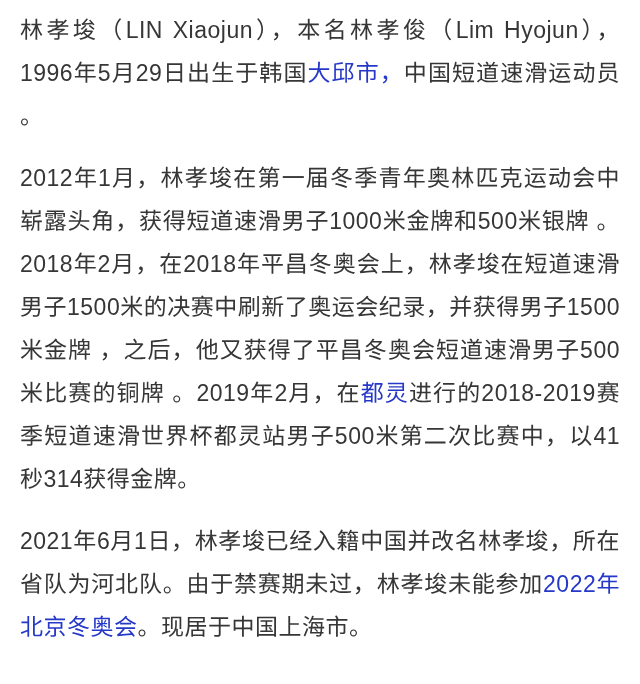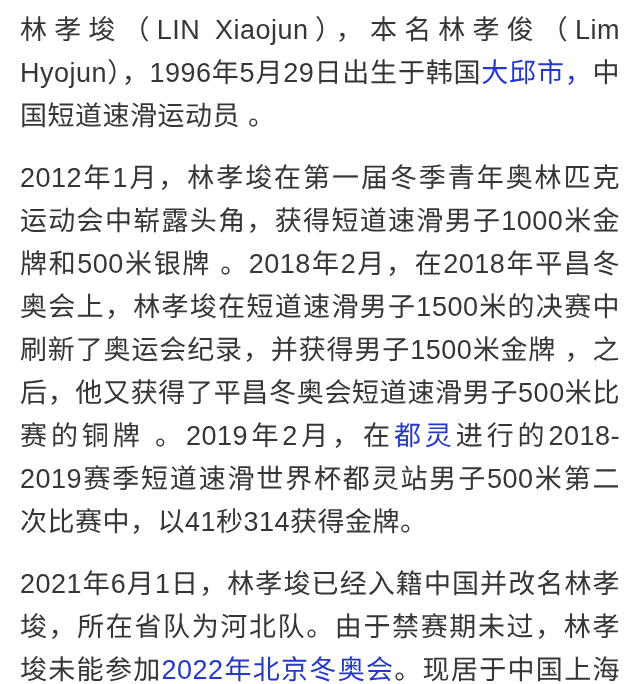--- a/index.html
+++ b/index.html
@@ -14,21 +14,21 @@
     background:var(--bg);
     overflow:hidden;
     font-family:"Liberation Sans","DejaVu Sans",sans-serif;
   }
   main{
     width:640px;
     height:684px;
     padding:9px 20px 0 20px;
   }
   p.para{
-    font-size:27px;
+    font-size:23px;
     line-height:43px;
     color:var(--text);
     text-align:justify;
     letter-spacing:0.5px;
     margin:0 0 19px 0;
     word-break:break-word;
   }
   p.para:last-child{margin-bottom:0;}
   span.seg{color:var(--text);}
   span.link{

